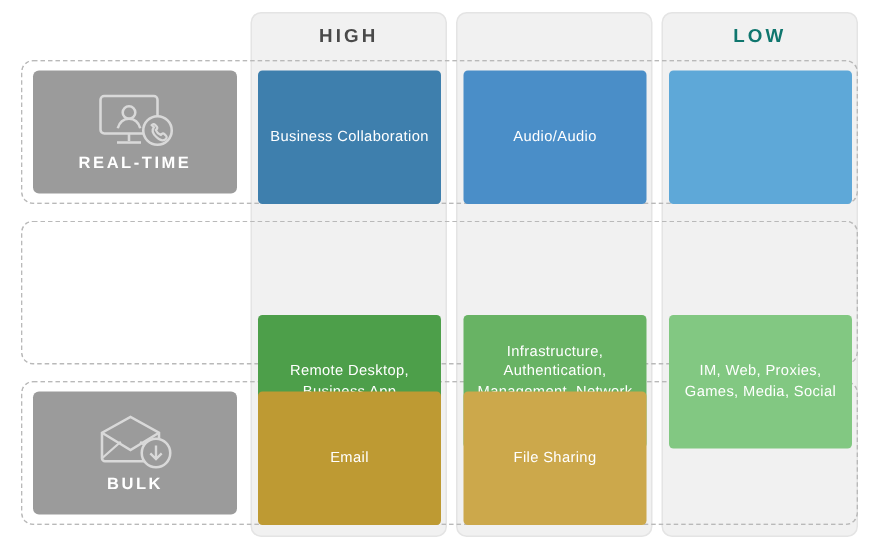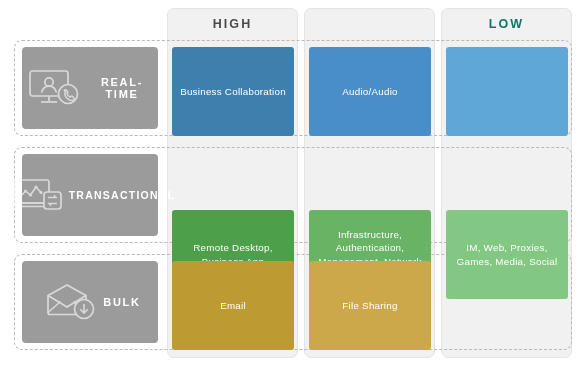--- a/index.html
+++ b/index.html
@@ -61,20 +61,21 @@
 
   
   .row-label {
     position: absolute;
     left: 22px;
     width: 136px;
     height: 82px;
     background: #9b9b9b;
     border-radius: 4px;
     display: flex;
+    flex-direction: column;
     align-items: center;
     justify-content: center;
     gap: 2px;
   }
   .row-label.r1 { top: 47px; }
   .row-label.r2 { top: 154px; }
   .row-label.r3 { top: 261px; }
 
   .row-label .icon { line-height: 0; opacity: 0.62; }
 
@@ -136,36 +137,20 @@
         <path d="M19.5 24.5c1.2-4.4 4.3-6.4 7.5-6.4s6.3 2 7.5 6.4"></path>
         <path d="M27 28v5"></path>
         <path d="M19 34h16"></path>
         <circle cx="46" cy="26" r="9.5" fill="#9b9b9b"></circle>
         <path d="M42.2 22.4c.6-.7 1.6-.8 2.2-.2l1.1 1.1c.5.5.5 1.3 0 1.8l-.6.6c.6 1.5 1.8 2.7 3.3 3.3l.6-.6c.5-.5 1.3-.5 1.8 0l1.1 1.1c.6.6.5 1.6-.2 2.2-1.6 1.4-4 .9-6.4-1.5s-2.9-4.8-1.5-6.4z" stroke-width="1.5"></path>
       </svg>
     </span>
     <span class="label-text">REAL-TIME</span>
   </div>
 
-  <div class="row-label r2">
-    <span class="icon">
-      <svg width="62" height="40" viewBox="0 0 62 40" fill="none" stroke="#ffffff" stroke-width="1.7">
-        <rect x="10" y="5" width="34" height="23" rx="2.2"></rect>
-        <path d="M15 22l5.5-6 5 4 5.5-8 5 5.5" stroke-width="1.6"></path>
-        <circle cx="20.5" cy="16" r="1.6" fill="#ffffff" stroke="none"></circle>
-        <circle cx="25.5" cy="20" r="1.6" fill="#ffffff" stroke="none"></circle>
-        <circle cx="31" cy="12" r="1.6" fill="#ffffff" stroke="none"></circle>
-        <circle cx="36" cy="17.5" r="1.6" fill="#ffffff" stroke="none"></circle>
-        <path d="M6 31.5h42l-2.5-3.5H8.5z" stroke-width="1.6"></path>
-        <rect x="39" y="17" width="17" height="17" rx="3" fill="#9b9b9b"></rect>
-        <path d="M43 22.5h8l-2.2-2.2M52 28.5h-8l2.2 2.2" stroke-width="1.5"></path>
-      </svg>
-    </span>
-    <span class="label-text">TRANSACTIONAL</span>
-  </div>
 
   <div class="row-label r3">
     <span class="icon">
       <svg width="62" height="40" viewBox="0 0 62 40" fill="none" stroke="#ffffff" stroke-width="1.7">
         <path d="M9 13.5L28 3l19 10.5v17a2 2 0 0 1-2 2H11a2 2 0 0 1-2-2z"></path>
         <path d="M9 13.5L28 25l19-11.5"></path>
         <path d="M9 30.5l12.5-11M47 30.5L34.5 19.5" stroke-width="1.5"></path>
         <circle cx="45" cy="27" r="9.5" fill="#9b9b9b"></circle>
         <path d="M45 22v9M41.2 27.2L45 31l3.8-3.8" stroke-width="1.6"></path>
       </svg>

